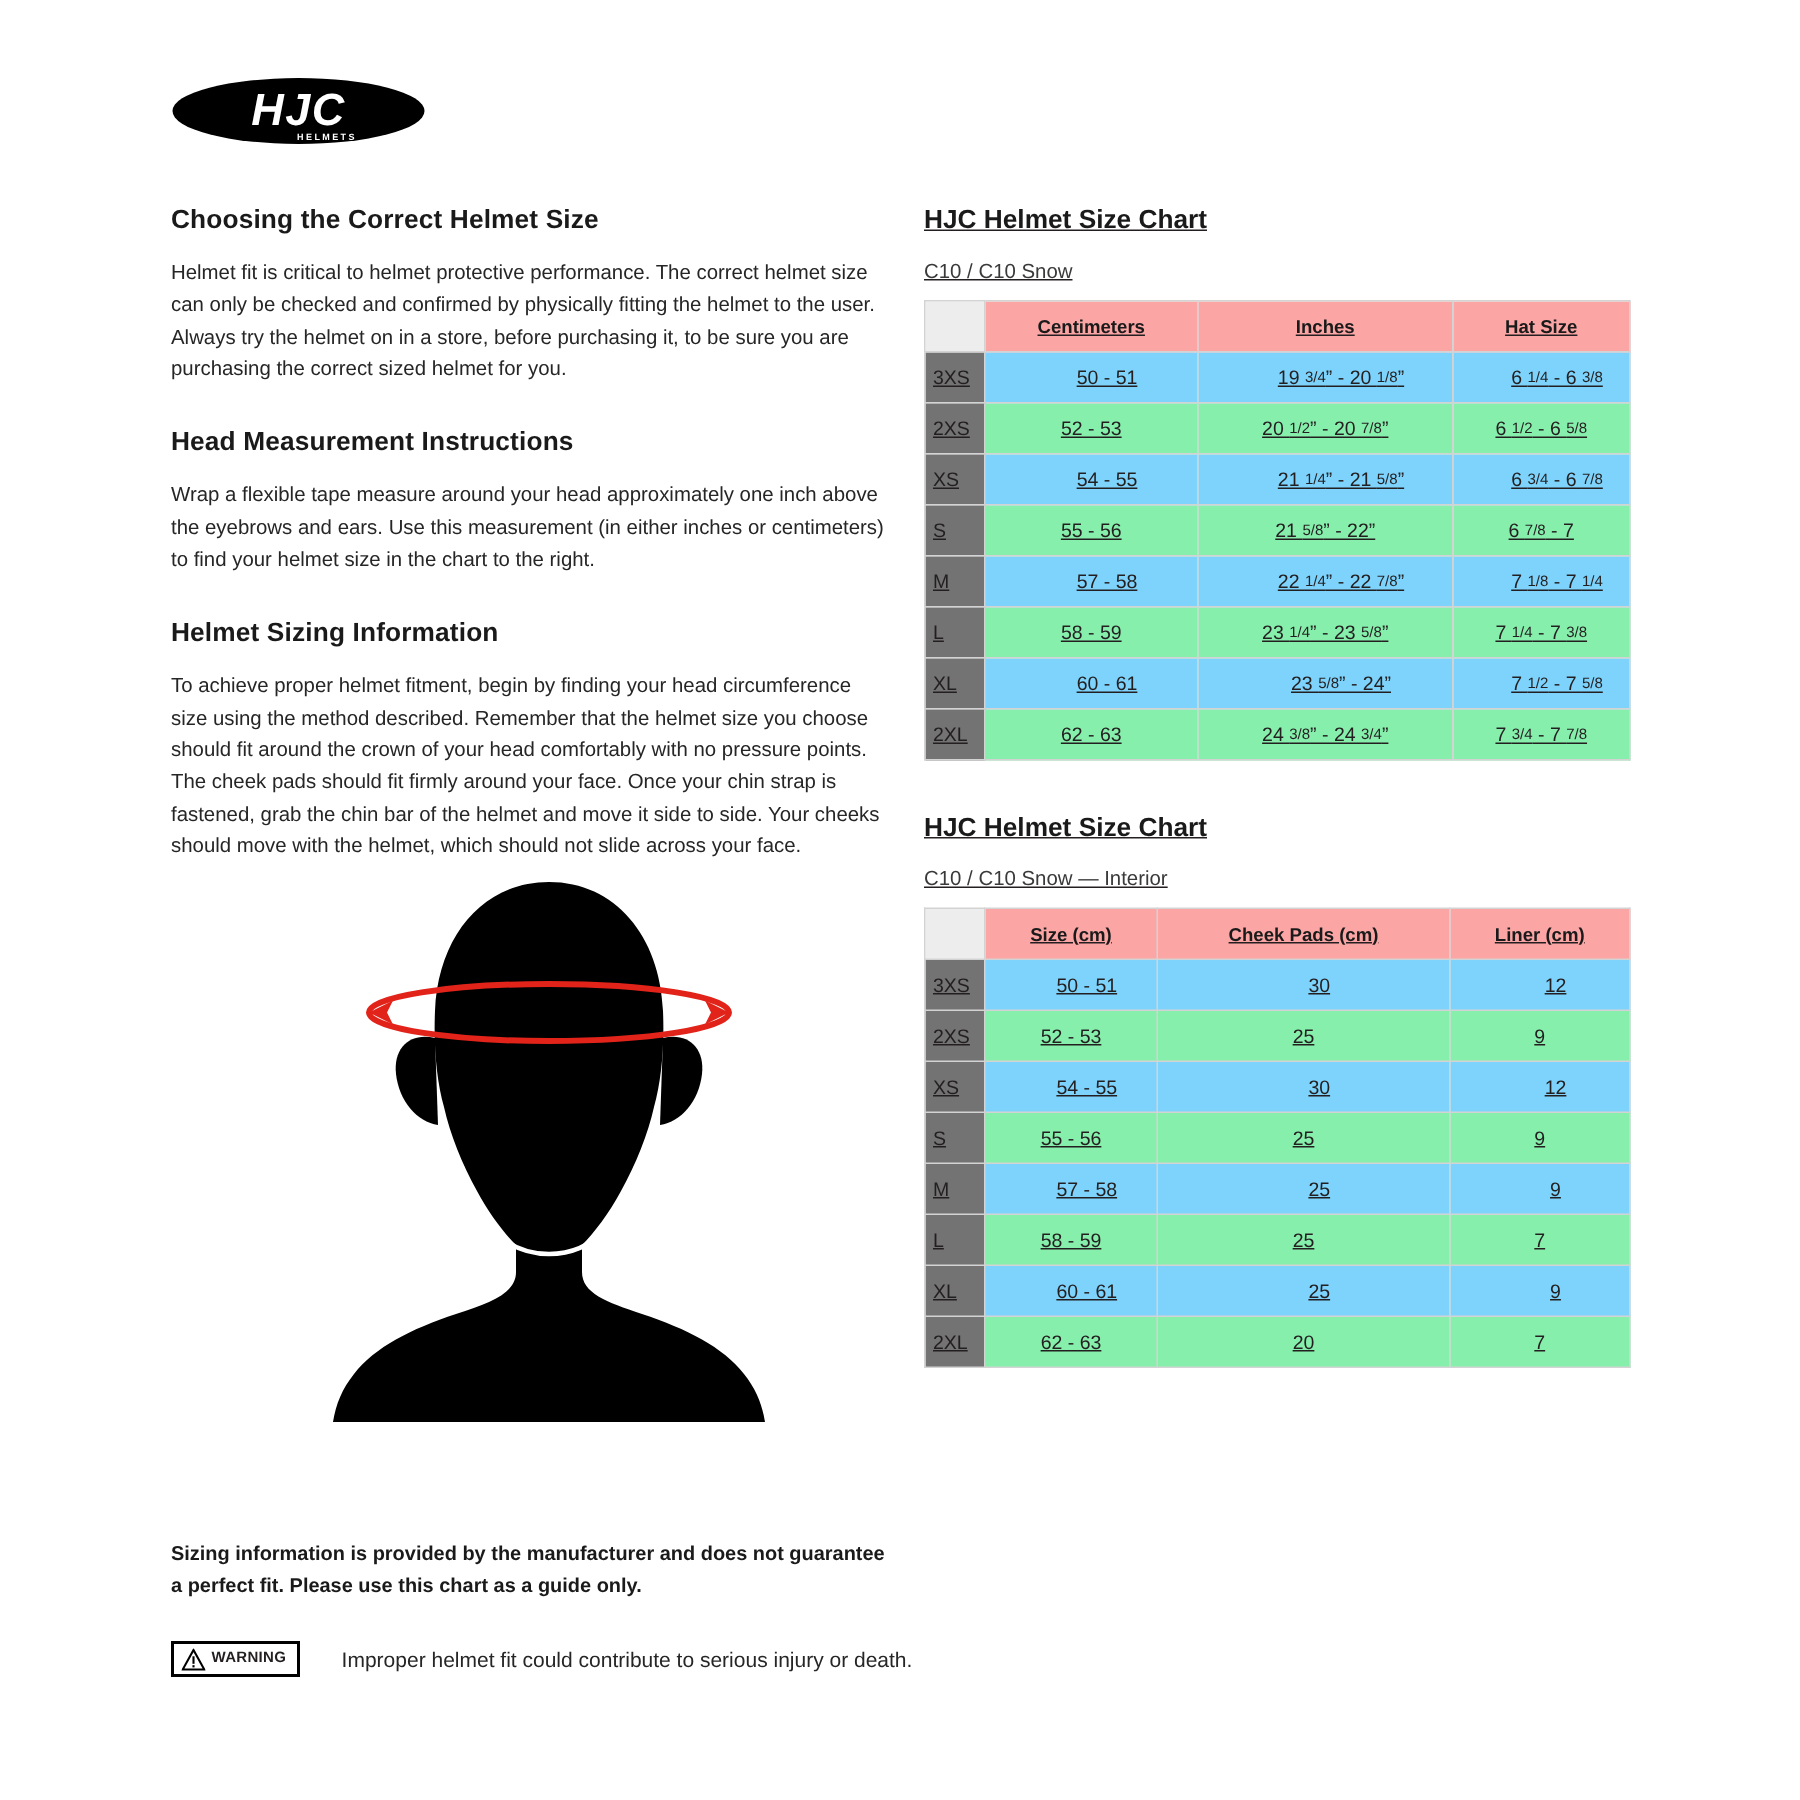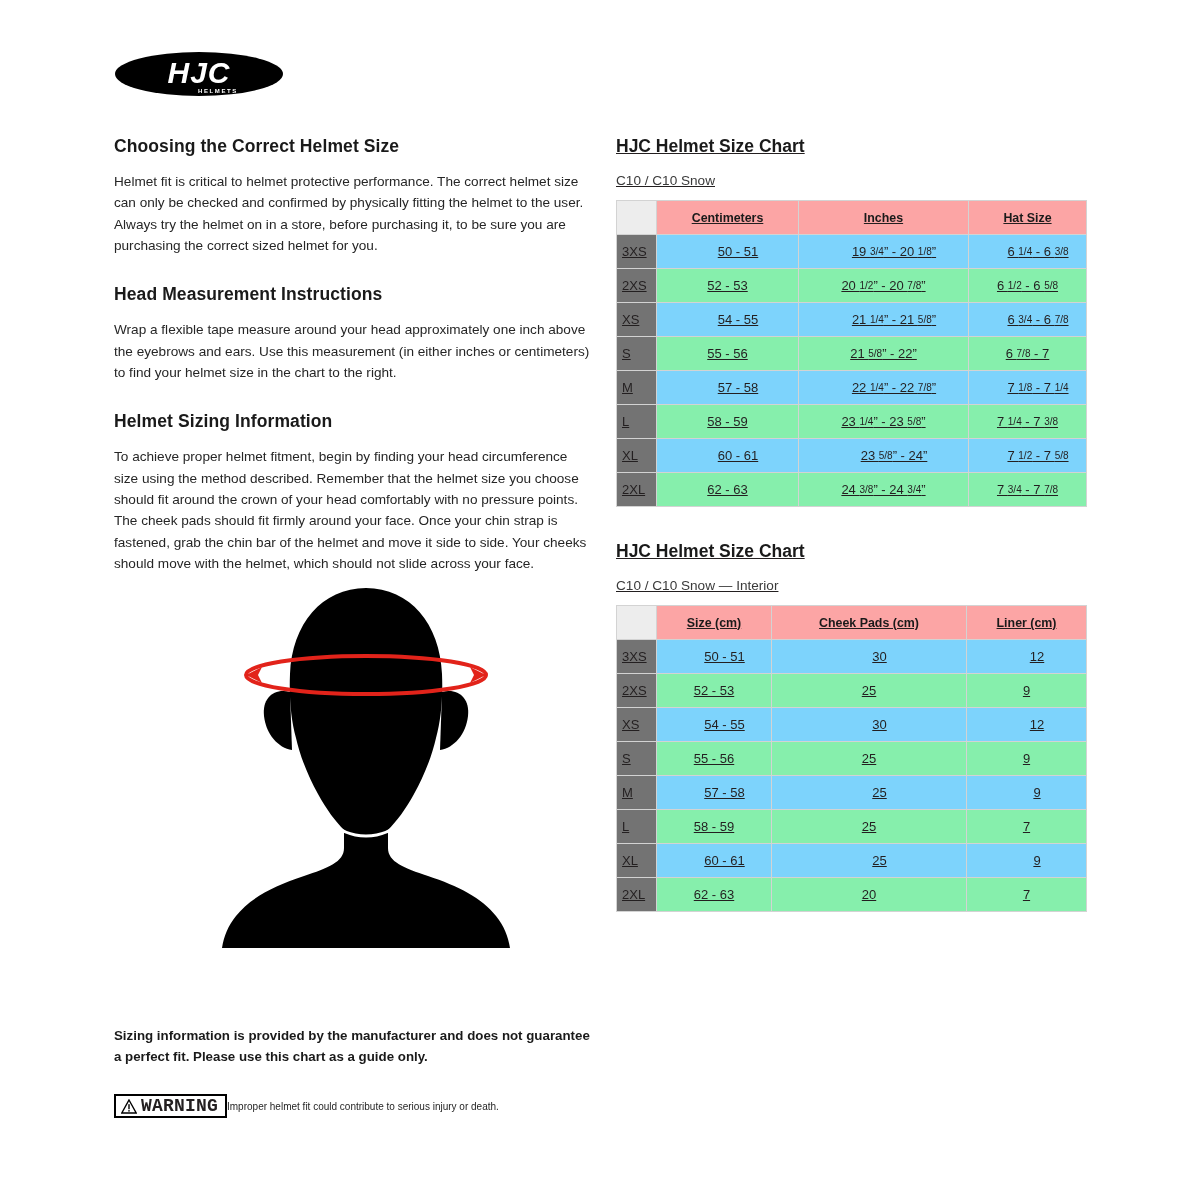--- a/index.html
+++ b/index.html
@@ -69,29 +69,28 @@
   }
   .warning-badge {
     display: flex;
     align-items: center;
     gap: 4px;
     border: 2px solid #000;
     padding: 2px 7px 2px 5px;
     height: 24px;
   }
   .warning-badge .wtext {
-    font-size: 18px;
+    font-size: 10px;
     font-weight: bold;
     letter-spacing: 0.2px;
     line-height: 1;
-    font-family: Liberation Mono, monospace;
   }
   .warning-text {
-    margin-left: 0;
-    font-size: 10px;
+    margin-left: 28px;
+    font-size: 14px;
     color: #262626;
   }
 
   
   .right-col {
     position: absolute;
     left: 616px; top: 136px;
     width: 470px;
     text-decoration: underline;
   }

